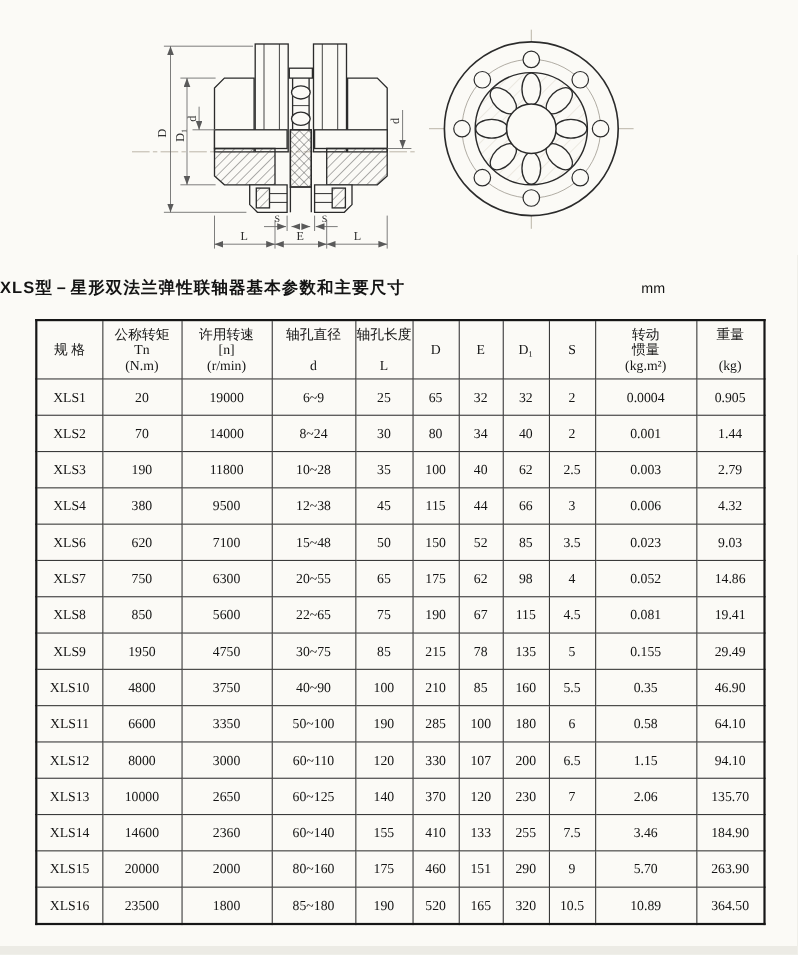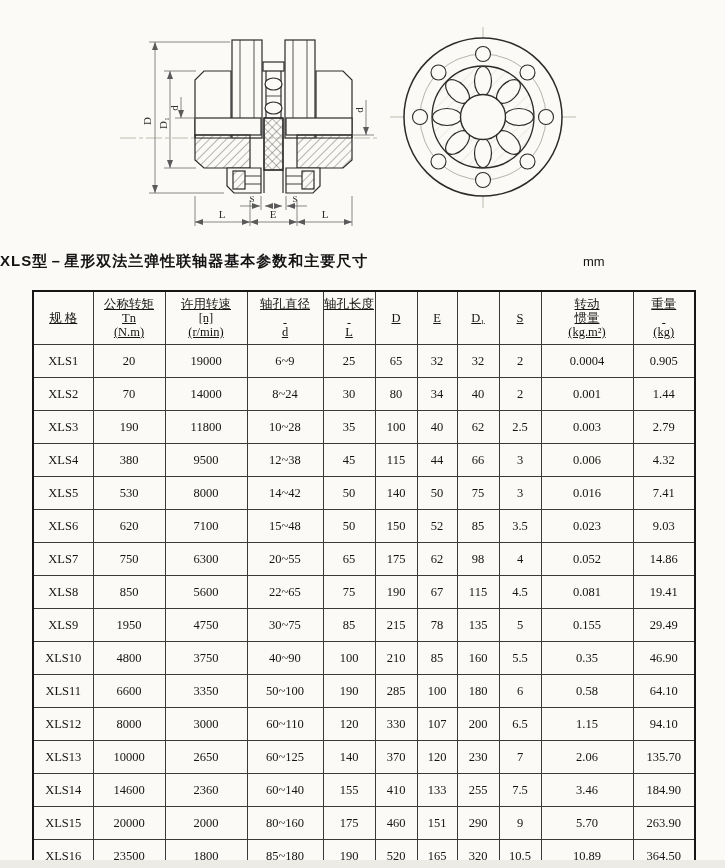--- a/index.html
+++ b/index.html
@@ -22,21 +22,21 @@
   }
   table.spec{
     position:absolute;top:290px;left:32px;width:662px;
     border-collapse:collapse;table-layout:fixed;
     border:2px solid #161616;background:#fbfaf6;
   }
   table.spec th,table.spec td{
     border:1px solid #3a3a3a;text-align:center;vertical-align:middle;
     font-size:12.5px;padding:0;color:#141414;
   }
-  table.spec thead th{height:52px;font-weight:normal;text-decoration:underline;}
+  table.spec thead th{height:52px;font-weight:normal;}
   table.spec thead th div{line-height:14px;}
   table.spec tbody td{height:32px;}
   .bottom-strip{position:absolute;left:0;top:860px;width:725px;height:8px;background:#ecebe5;}
   svg text{font-family:"Liberation Serif","DejaVu Serif",serif;}
 </style>
 </head>
 <body>
 
 <div class="page">
 
@@ -297,33 +297,20 @@
           <td>12~38</td>
           <td>45</td>
           <td>115</td>
           <td>44</td>
           <td>66</td>
           <td>3</td>
           <td>0.006</td>
           <td>4.32</td>
         </tr>
         <tr>
-          <td>XLS5</td>
-          <td>530</td>
-          <td>8000</td>
-          <td>14~42</td>
-          <td>50</td>
-          <td>140</td>
-          <td>50</td>
-          <td>75</td>
-          <td>3</td>
-          <td>0.016</td>
-          <td>7.41</td>
-        </tr>
-        <tr>
           <td>XLS6</td>
           <td>620</td>
           <td>7100</td>
           <td>15~48</td>
           <td>50</td>
           <td>150</td>
           <td>52</td>
           <td>85</td>
           <td>3.5</td>
           <td>0.023</td>

